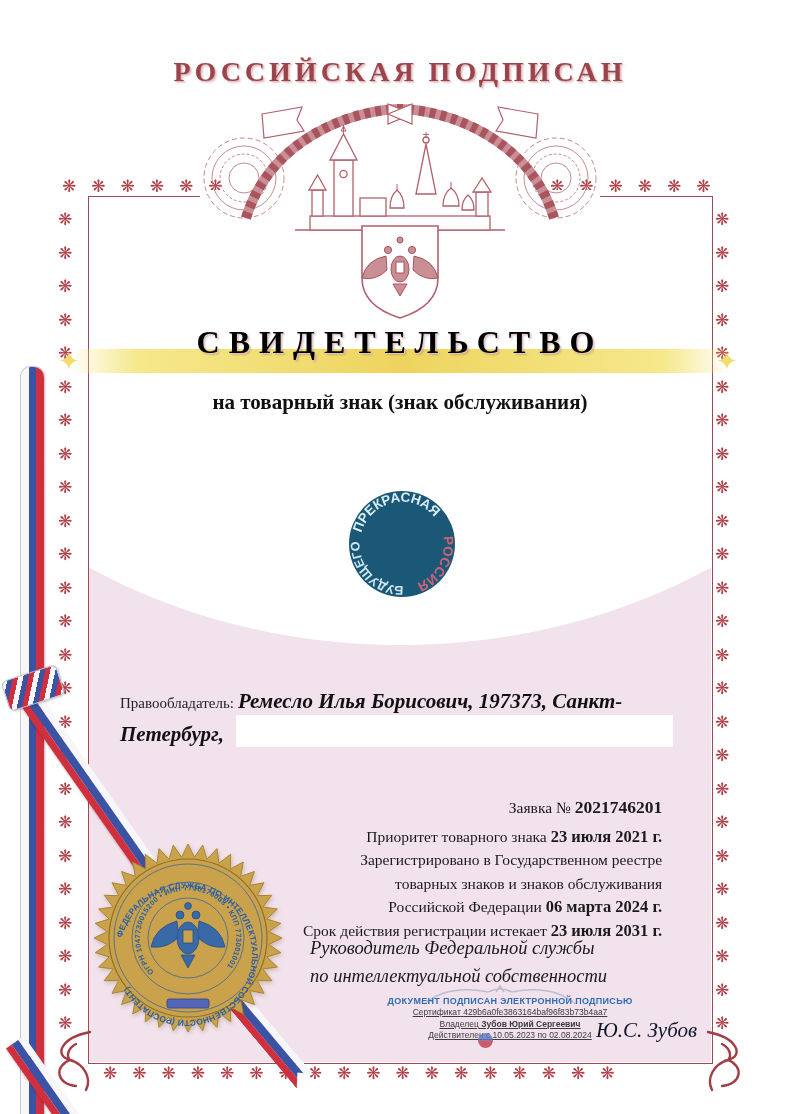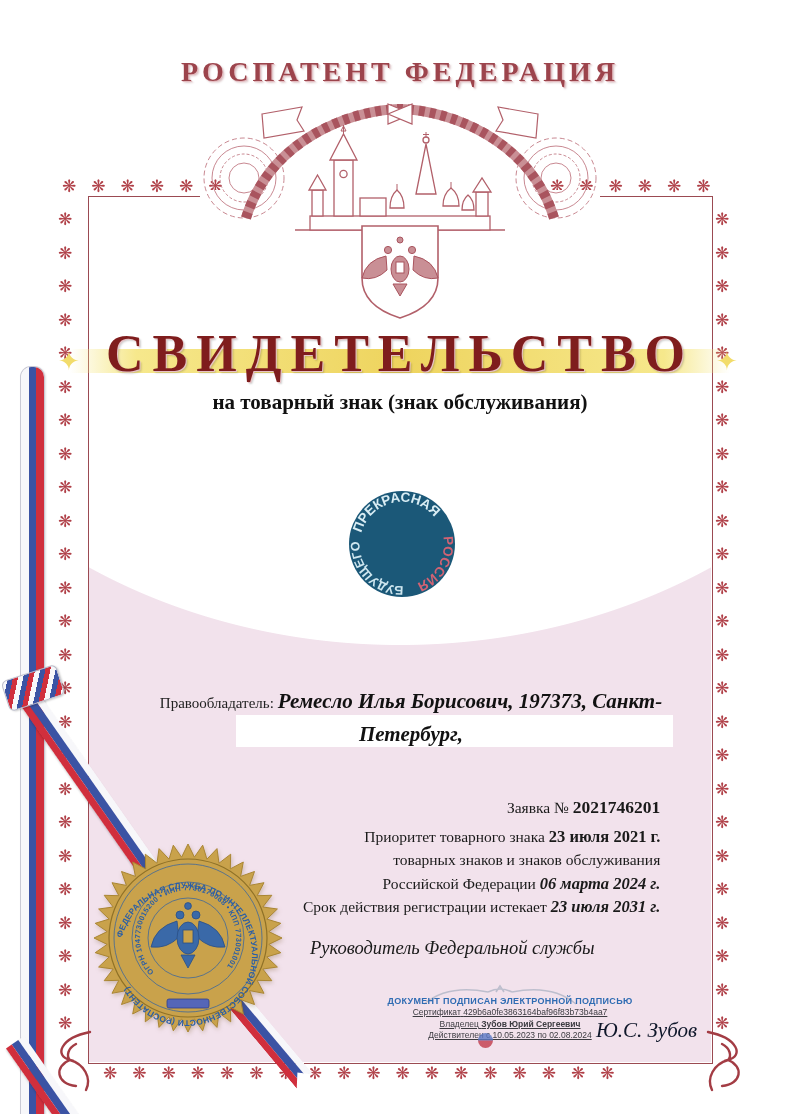--- a/index.html
+++ b/index.html
@@ -24,42 +24,42 @@
     font-size:28px;font-weight:bold;letter-spacing:4px;color:#9c444c;
     text-shadow:1px 1px 0 #e3bcc0,2px 2px 2px rgba(120,40,46,.25);}
 
   .emblem{left:200px;top:98px;z-index:3;}
 
   
   .gold-band{left:70px;top:349px;width:660px;height:24px;z-index:4;
     background:linear-gradient(90deg,rgba(247,233,140,0) 0%,#f6e88c 10%,#eed45e 50%,#f6e88c 90%,rgba(247,233,140,0) 100%);}
   .band-spark{z-index:4;color:#f2dc6b;font-size:26px;font-family:"DejaVu Sans",sans-serif;}
   .cert-title{left:0;top:324px;width:100%;text-align:center;z-index:5;
-    font-size:52px;font-weight:bold;letter-spacing:9px;color:#7f1d1d;
+    font-size:32px;font-weight:bold;letter-spacing:9px;color:#000000;
     text-shadow:1px 1px 0 #e6c2c5,2px 2px 2px rgba(0,0,0,.18);}
   .cert-subtitle{left:0;top:390px;width:100%;text-align:center;z-index:5;
     font-size:21px;font-weight:bold;color:#101010;}
   .cert-number{left:0;top:418px;width:100%;text-align:center;z-index:5;
     font-size:25px;font-weight:bold;color:#101010;}
 
   .tm-logo{left:346px;top:488px;z-index:5;}
   .tm-logo text{font-family:"Liberation Sans","DejaVu Sans",sans-serif;font-weight:bold;}
 
   
-  .owner{left:120px;top:686px;width:582px;z-index:5;line-height:31px;color:#111;text-align:center;}
+  .owner{left:120px;top:686px;width:582px;z-index:5;line-height:31px;color:#111;}
   .owner-label{font-size:15px;color:#222;}
   .owner-value{font-size:21px;font-weight:bold;font-style:italic;}
   .redaction{left:236px;top:715px;width:437px;height:32px;background:#ffffff;z-index:4;}
 
   
   .details{left:303px;top:796px;z-index:5;font-size:15.5px;color:#1a1a1a;text-align:right;}
   .details .row{line-height:23.5px;white-space:nowrap;}
   .details .row.first{margin-bottom:5px;}
   .b{font-weight:bold;}
-  .bi{font-weight:bold;font-style:italic;}
+  .bi{font-weight:bold;}
   .num{font-size:17.5px;font-weight:bold;}
   .date{font-size:16.5px;}
 
   
   .signatory{left:310px;top:934px;width:360px;text-align:left;z-index:5;
     font-style:italic;font-size:18.5px;color:#1a1a1a;line-height:28px;}
   .handsign{left:596px;top:1018px;z-index:5;font-style:italic;font-size:21px;color:#0f172a;}
 
   
   .stamp{left:372px;top:995px;width:276px;text-align:center;z-index:5;
@@ -152,21 +152,21 @@
 ❋</div>
   <div class="abs orn orn-h" style="left:103px;top:1063px">❋❋❋❋❋❋❋❋❋❋❋❋❋❋❋❋❋❋</div>
 
   <svg class="abs corner-flourish" style="left:46px;top:1030px" width="52" height="62" viewBox="0 0 52 62">
     <path d="M44,2 C14,8 8,26 24,30 C8,36 10,54 30,56 M24,30 C38,34 46,48 40,60 M30,14 C22,18 20,26 24,30" fill="none" stroke="#a33c44" stroke-width="2.4" stroke-linecap="round"></path>
   </svg>
   <svg class="abs corner-flourish" style="left:700px;top:1030px;transform:scaleX(-1)" width="52" height="62" viewBox="0 0 52 62">
     <path d="M44,2 C14,8 8,26 24,30 C8,36 10,54 30,56 M24,30 C38,34 46,48 40,60 M30,14 C22,18 20,26 24,30" fill="none" stroke="#a33c44" stroke-width="2.4" stroke-linecap="round"></path>
   </svg>
 
-  <div class="abs country-title">РОСПАТЕНТ ФЕДЕРАЦИЯ</div>
+  <div class="abs country-title">РОССИЙСКАЯ ПОДПИСАН</div>
 
   <svg class="abs emblem" width="400" height="230" viewBox="0 0 400 230">
     <rect x="0" y="92" width="400" height="18" fill="#ffffff"></rect>
     <rect x="92" y="28" width="216" height="96" fill="#ffffff"></rect>
 
     <g stroke="#c27b84" fill="none" stroke-width="0.9">
       <circle cx="44" cy="80" r="40" stroke-dasharray="5 3"></circle>
       <circle cx="44" cy="80" r="32"></circle>
       <circle cx="44" cy="80" r="24" stroke-dasharray="3 2"></circle>
       <circle cx="44" cy="80" r="15"></circle>
@@ -251,33 +251,35 @@
 
   <div class="abs details">
     <div class="row first">
       <span>Заявка №</span>
       <span class="num">2021746201</span>
     </div>
     <div class="row">
       <span>Приоритет товарного знака</span>
       <span class="b date">23 июля 2021 г.</span>
     </div>
+    <div class="row">Зарегистрировано в Государственном реестре</div>
     <div class="row">товарных знаков и знаков обслуживания</div>
     <div class="row">
       <span>Российской Федерации</span>
       <span class="bi date">06 марта 2024 г.</span>
     </div>
     <div class="row">
       <span>Срок действия регистрации истекает</span>
       <span class="bi date">23 июля 2031 г.</span>
     </div>
   </div>
 
   <div class="abs signatory">
     <div>Руководитель Федеральной службы</div>
+    <div>по интеллектуальной собственности</div>
   </div>
   <div class="abs handsign">Ю.С. Зубов</div>
 
   <svg class="abs stamp-wm" width="164" height="26" viewBox="0 0 164 26">
     <path d="M6,22 Q30,2 70,10 M158,22 Q134,2 94,10 M70,10 Q82,4 94,10 M78,10 l4,-6 l4,6" fill="none" stroke="#93a2b5" stroke-width="1.6"></path>
   </svg>
   <div class="abs stamp">
     <div class="stamp-title">ДОКУМЕНТ ПОДПИСАН ЭЛЕКТРОННОЙ ПОДПИСЬЮ</div>
     <div class="stamp-line">
       <span>Сертификат</span>

